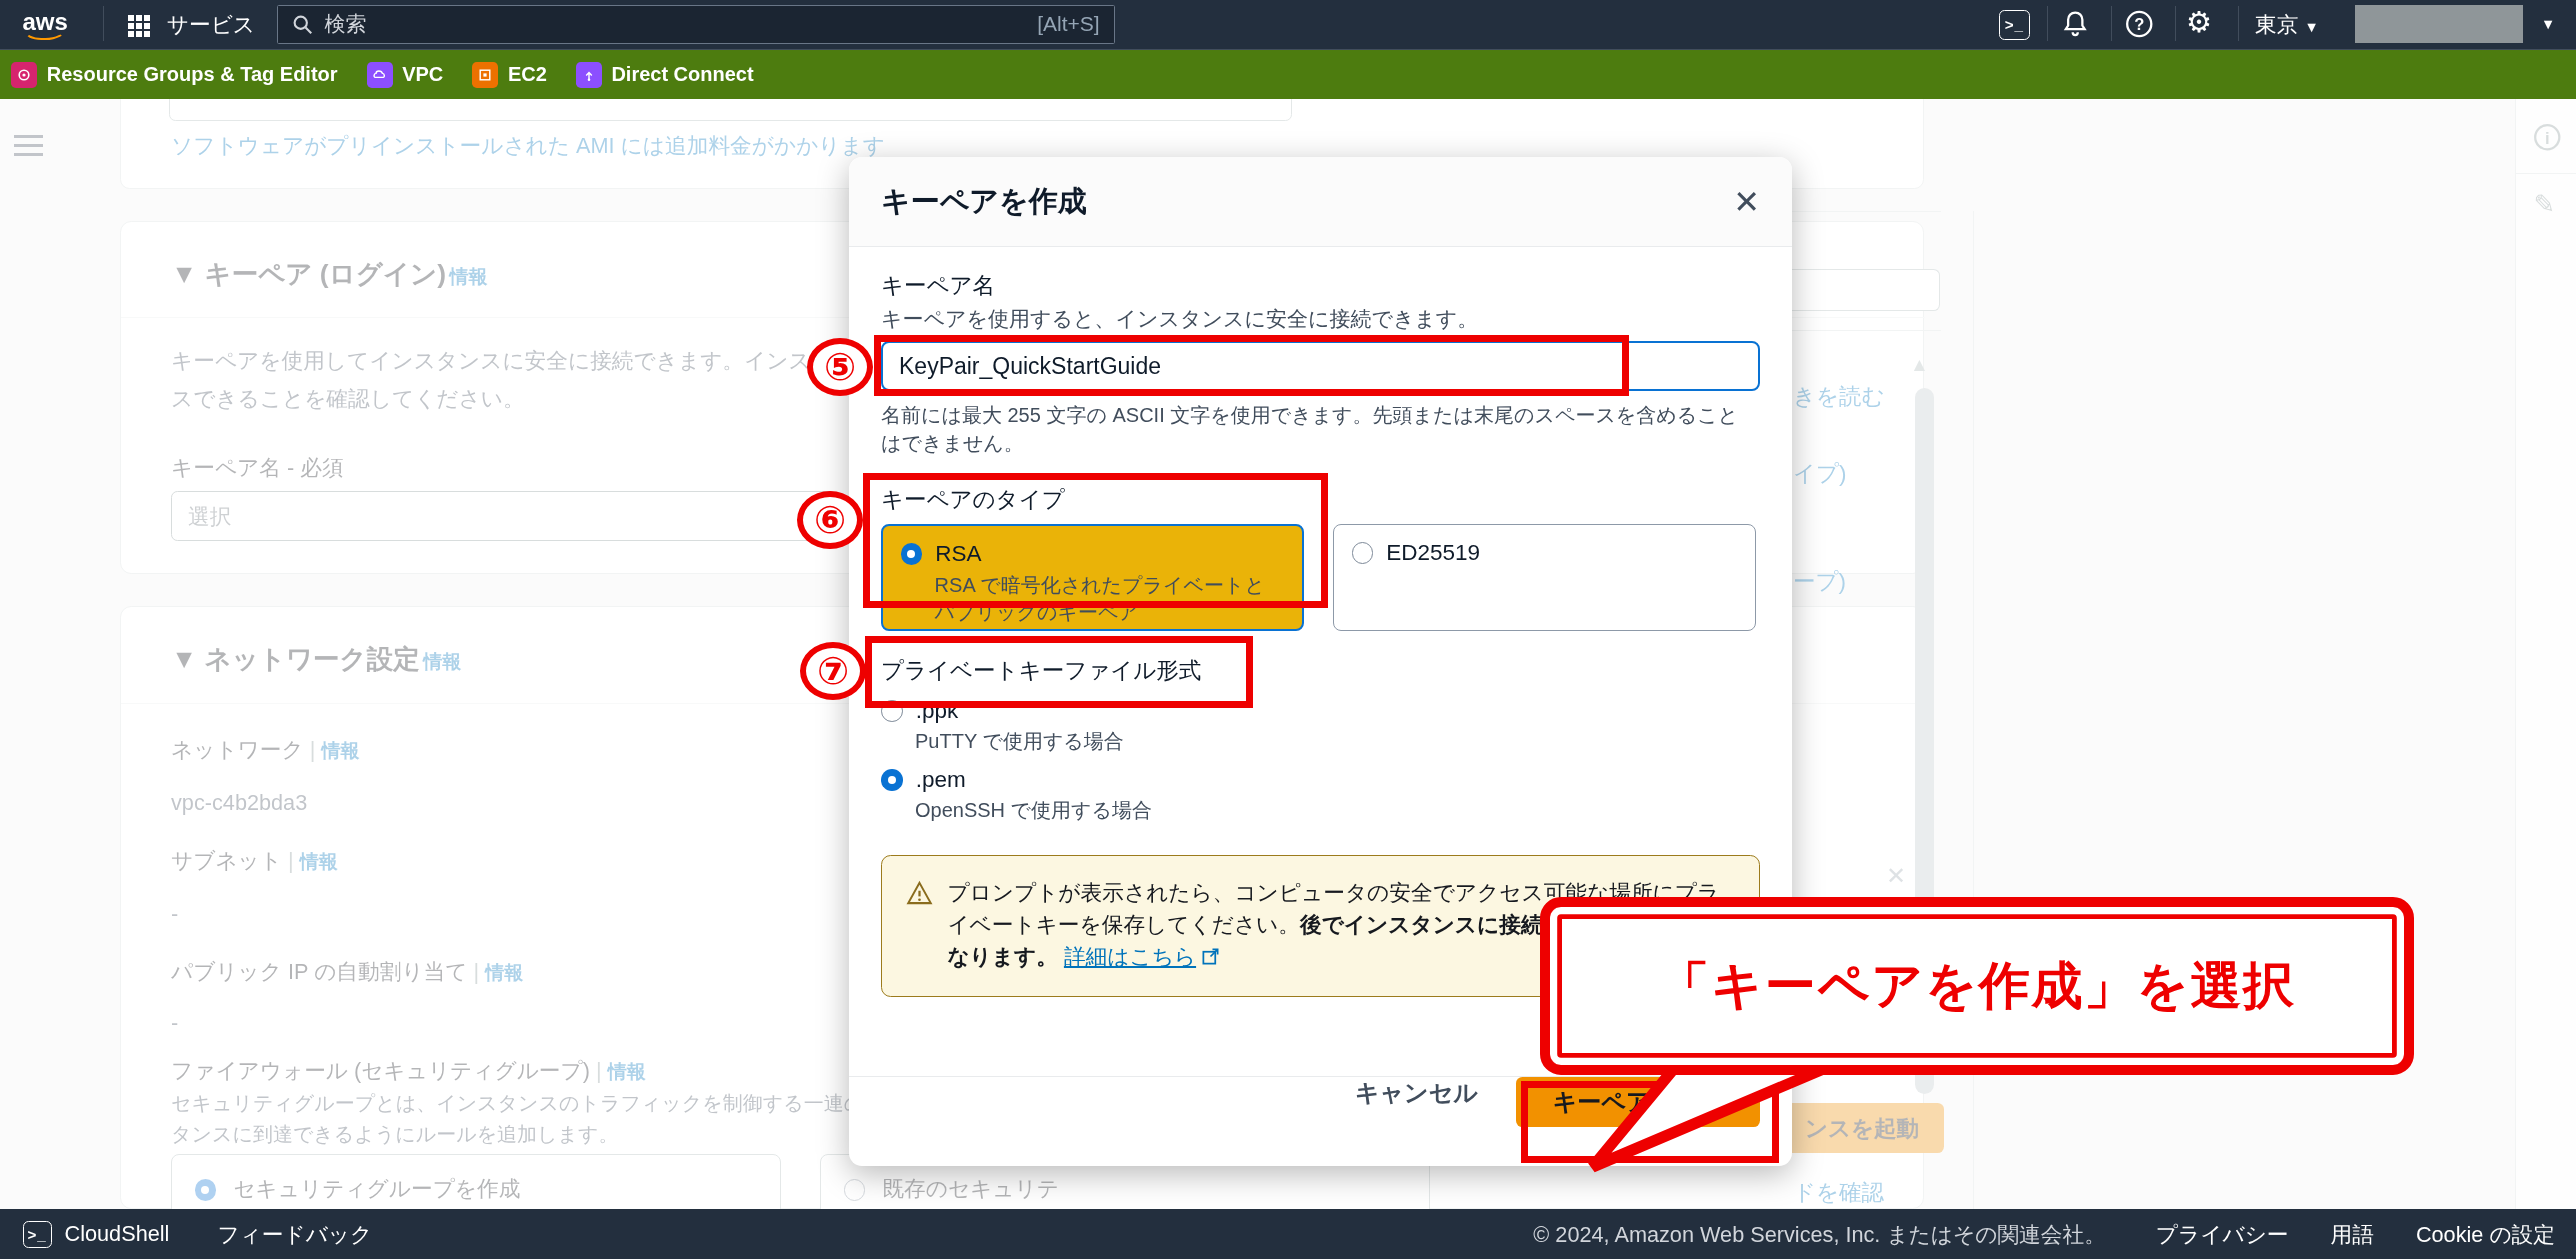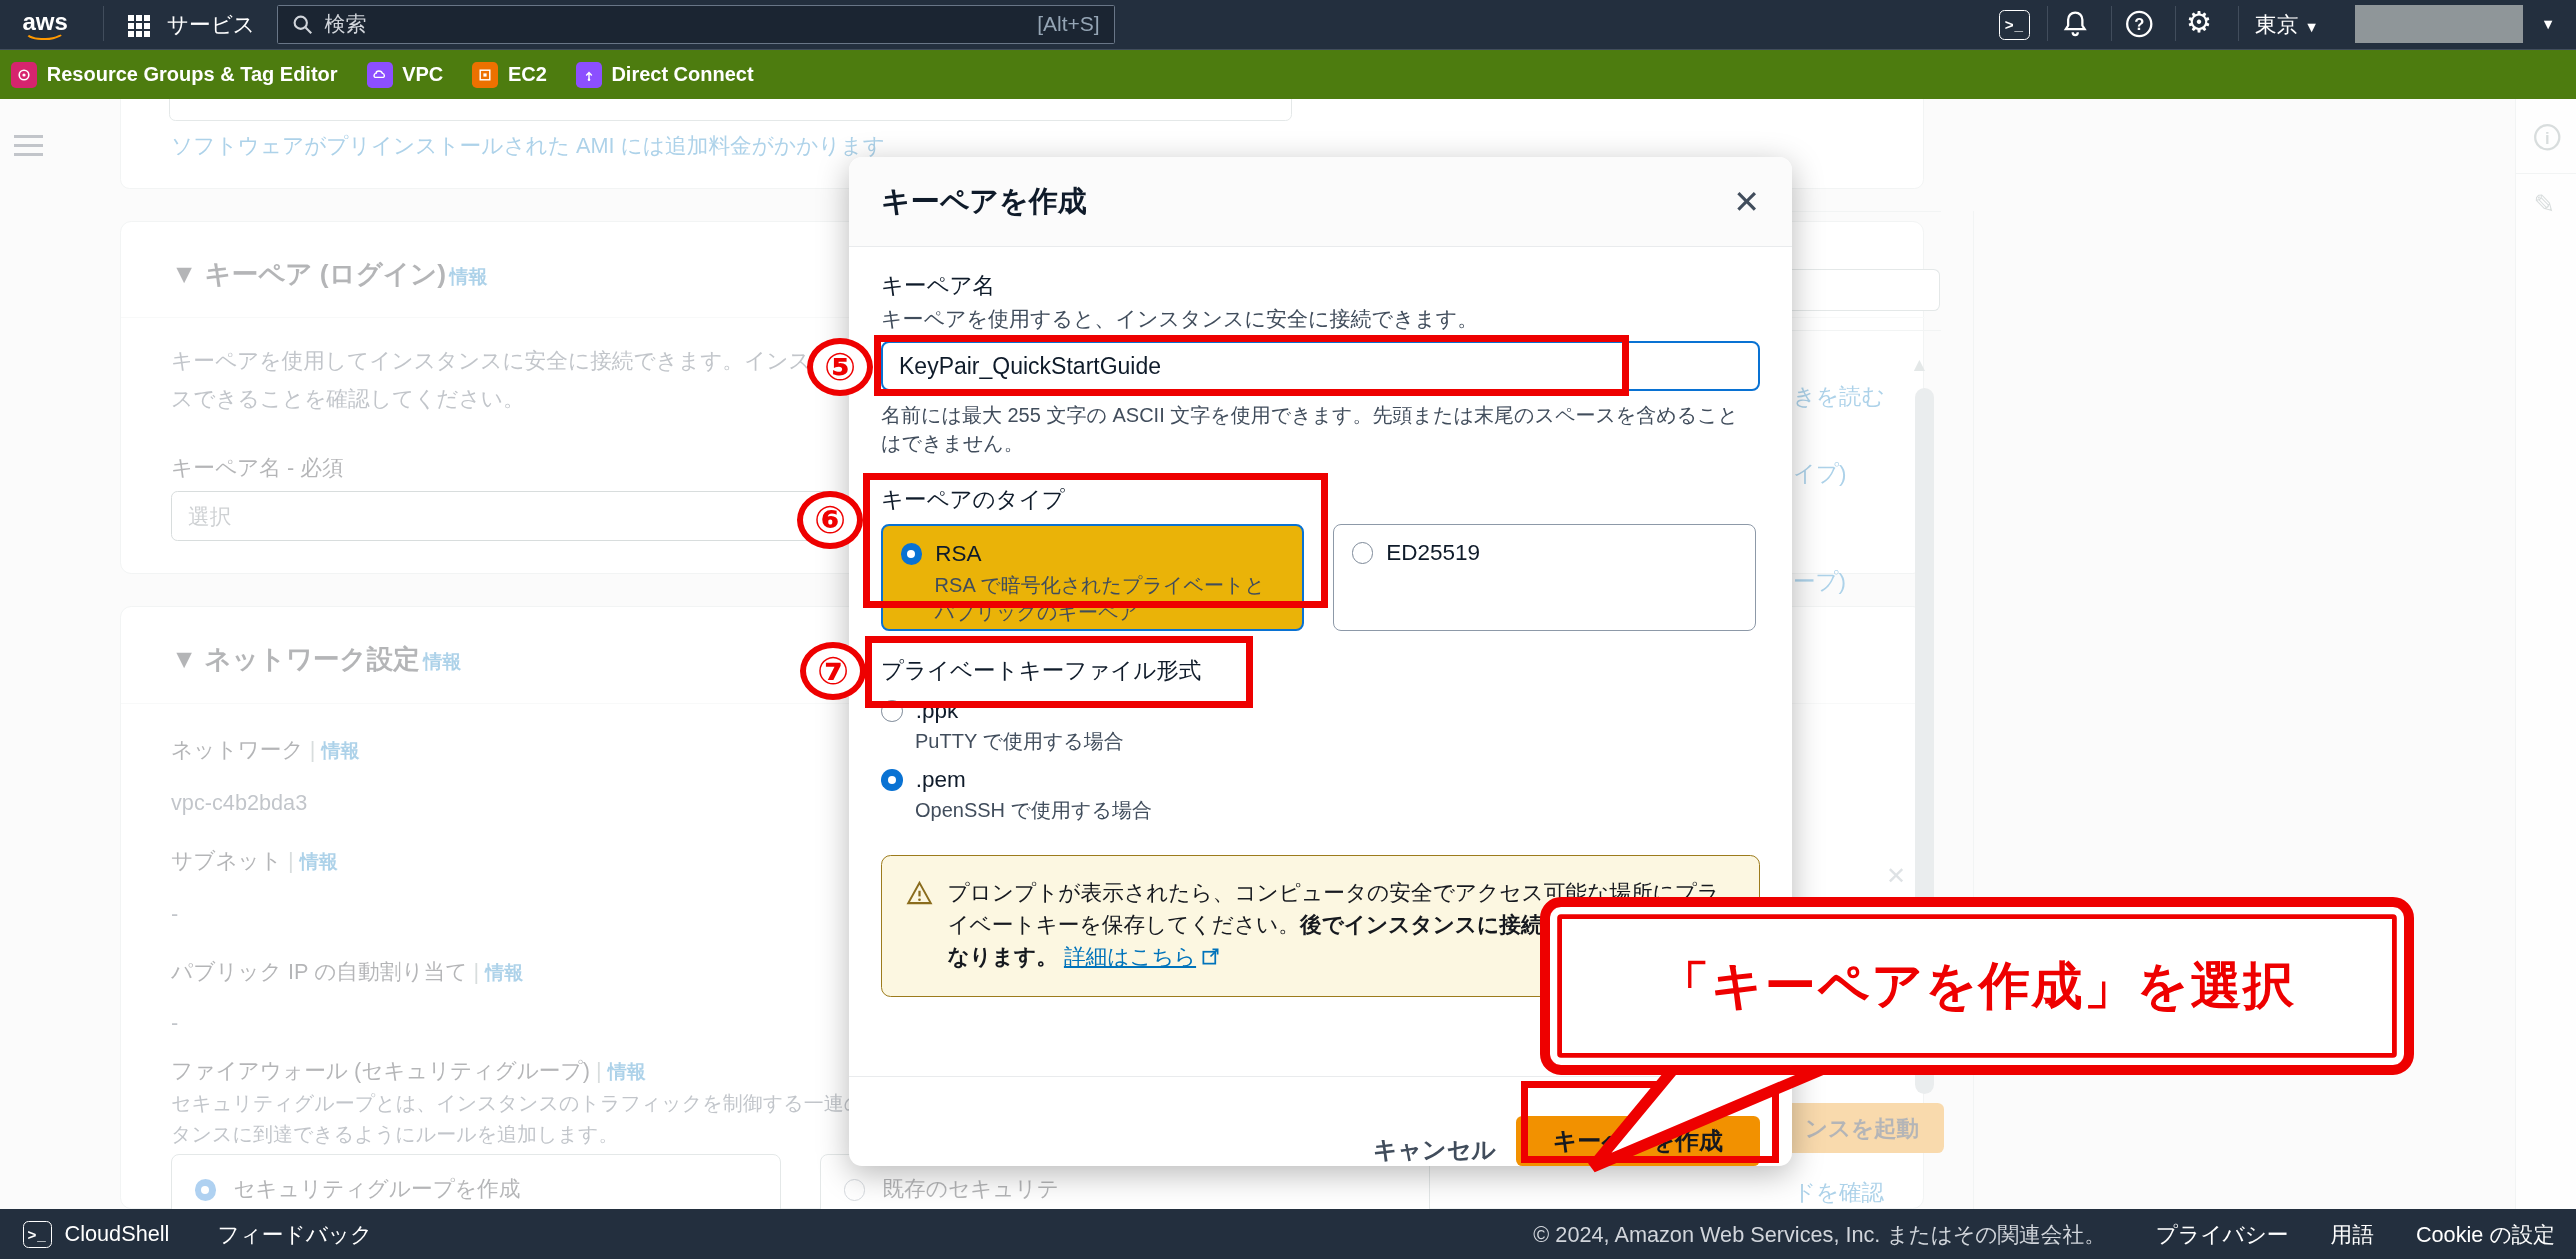--- a/index.html
+++ b/index.html
@@ -69,21 +69,21 @@
   .radio.off{border:1.6px solid #7d8998;background:#fff;}
   .opt-name{font-size:22.5px;color:#0f1b2a;}
   .opt-desc{font-size:20px;color:#414d5c;line-height:27px;margin:4.8px 0 0 34px;}
   .fmt-row{margin-top:11.2px;}
   .warnbox{margin-top:30.5px;background:#fcf7e1;border:1.6px solid #9c7b1c;border-radius:9.6px;padding:21px 24px;display:flex;gap:14.4px;width:879px;}
   .warn-icon{flex:0 0 27px;padding-top:3.2px;}
   .warn-text{font-size:21.7px;color:#16191f;line-height:32px;}
   .warn-text b{font-weight:bold;}
   .m-link{color:#0073bb;text-decoration:underline;}
   .ext-ic{display:inline-block;vertical-align:-1.6px;margin-left:4.8px;}
-  #modal footer{flex:0 0 90px;border-top:1.6px solid #e9ebed;display:flex;align-items:flex-end;justify-content:flex-end;padding:0 32px;gap:20px;border-radius:0 0 13px 13px;}
+  #modal footer{flex:0 0 90px;border-top:1.6px solid #e9ebed;display:flex;align-items:flex-start;justify-content:flex-end;padding:0 32px;gap:38px;border-radius:0 0 13px 13px;}
   .cancel-btn{font-size:24px;color:#414d5c;font-weight:bold;cursor:pointer;}
   .submit-btn{background:#f29100;border:none;border-radius:6.4px;height:50px;padding:0 37px;font-size:24px;font-weight:bold;color:#16191f;cursor:pointer;}
 
   
   .anno{z-index:20;}
   .num-circle{width:66px;height:58px;border:6.4px solid #ee0000;border-radius:50%;background:#fff;color:#ee0000;font-size:38px;font-weight:bold;display:flex;align-items:center;justify-content:center;}
   .red-rect{border:7.2px solid #ee0000;}
   .callout{left:1540px;top:897px;width:874px;height:178px;background:#fff;border:10.4px solid #ee0000;border-radius:21px;box-shadow:inset 0 0 0 7.2px #fff, inset 0 0 0 12px #ee0000;display:flex;align-items:center;justify-content:center;z-index:22;}
   .callout span{color:#ee0000;font-size:51px;font-weight:bold;letter-spacing:1.6px;}
   .tail{z-index:21;}

